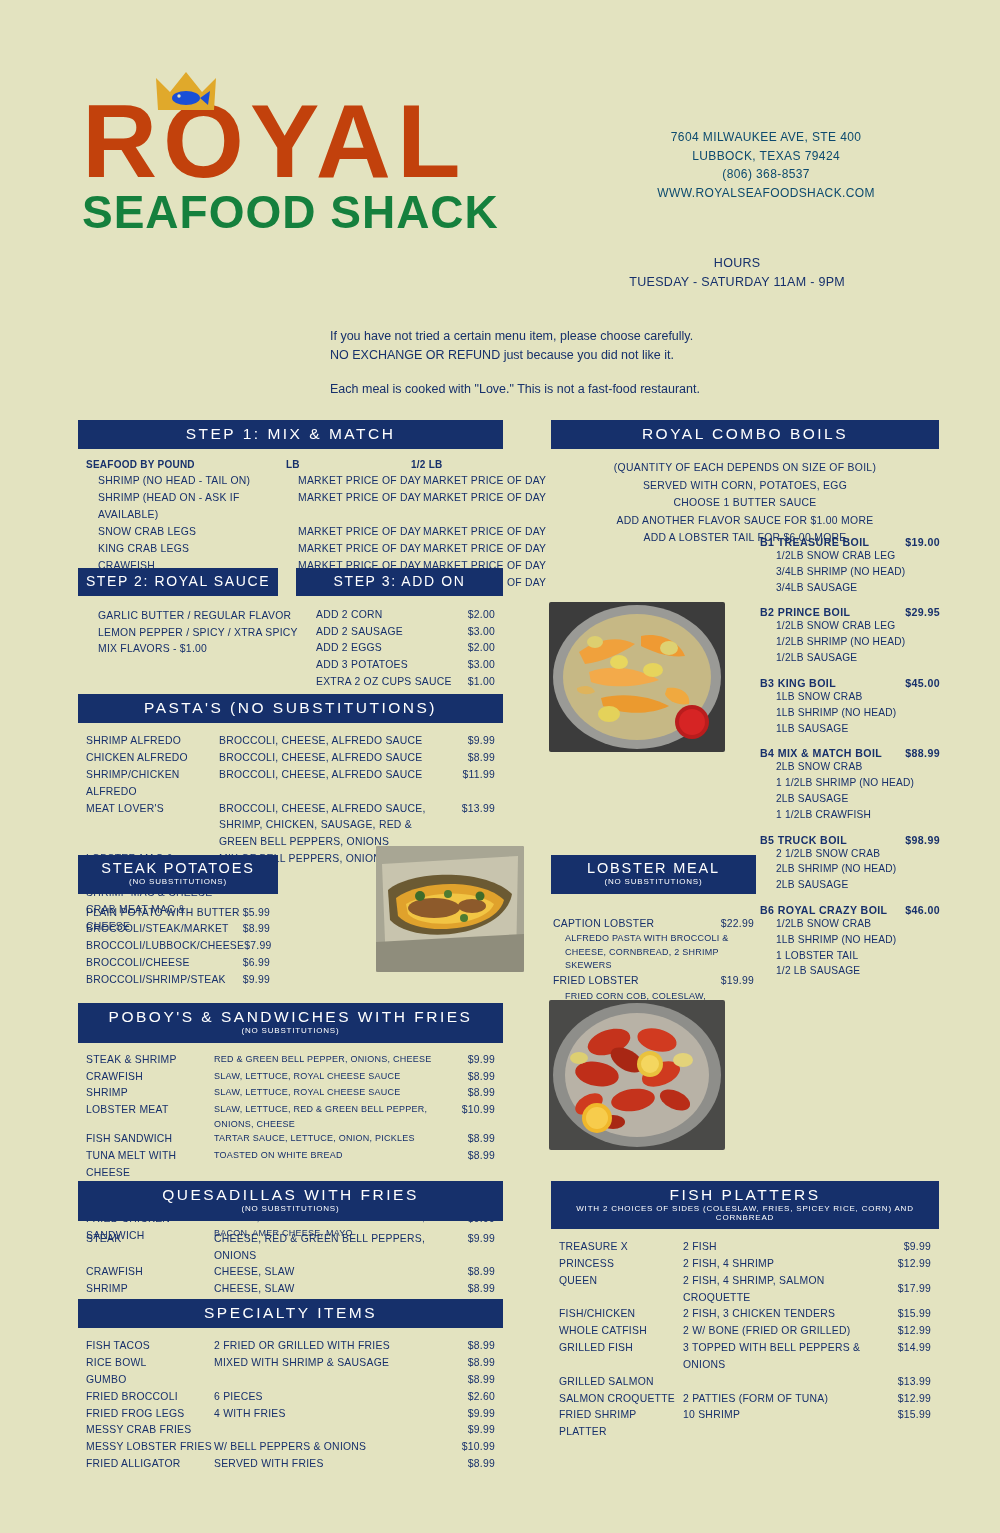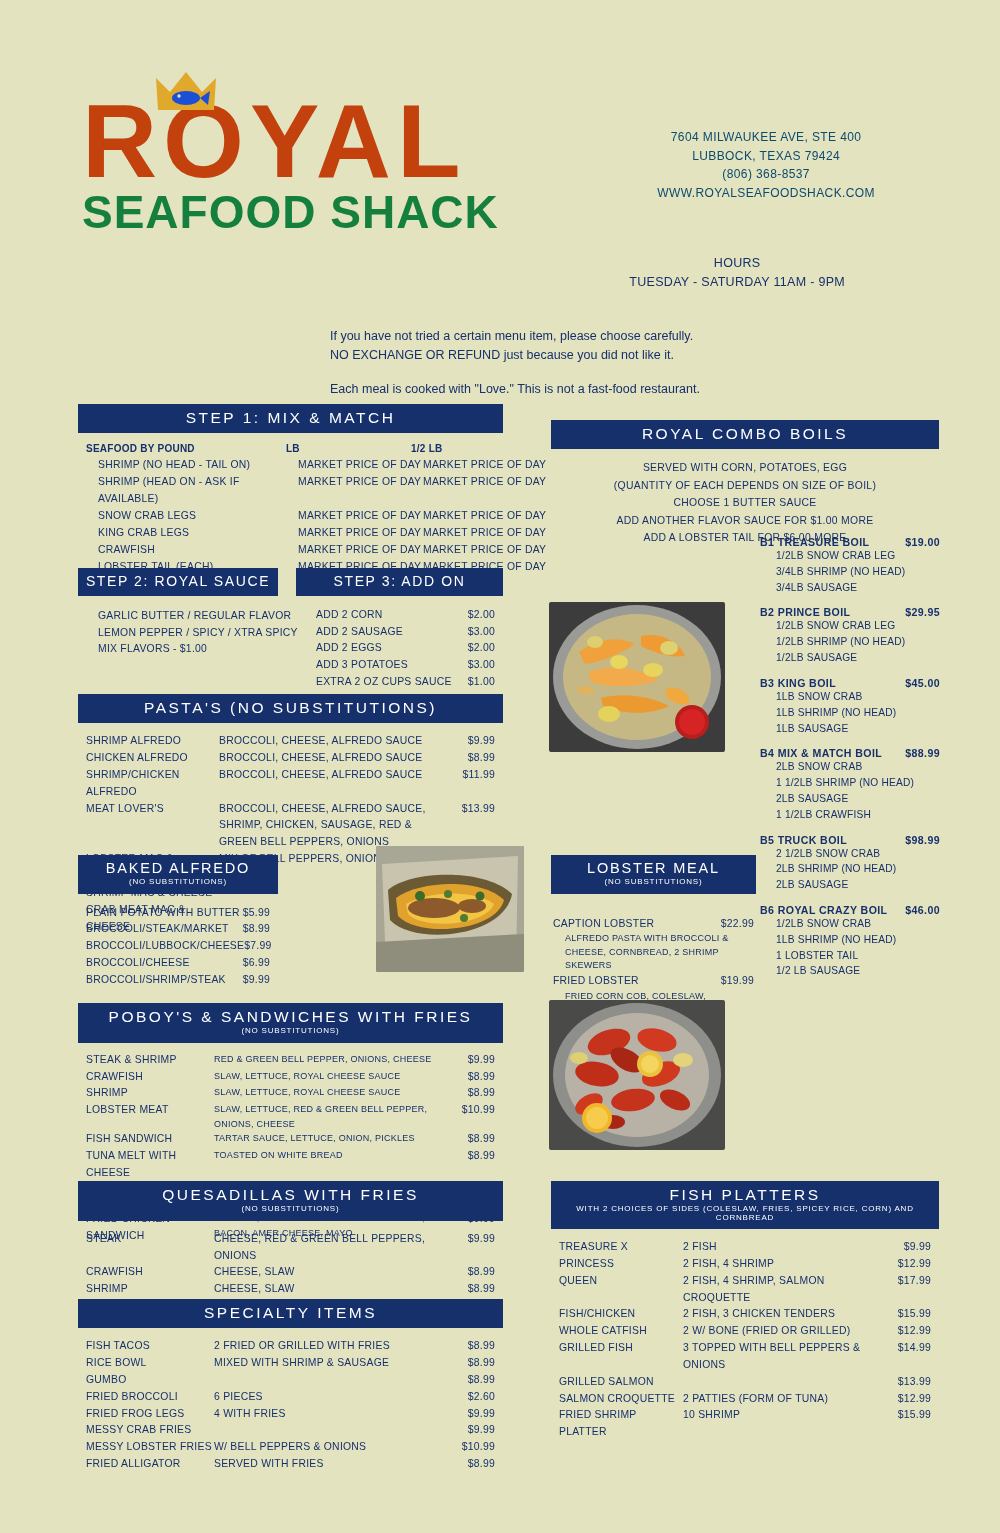--- a/index.html
+++ b/index.html
@@ -126,21 +126,21 @@
     <div>TUESDAY - SATURDAY 11AM - 9PM</div>
   </div>
 
   <div class="notes">
     <div>If you have not tried a certain menu item, please choose carefully.</div>
     <div>NO EXCHANGE OR REFUND just because you did not like it.</div>
     <div class="gap"></div>
     <div>Each meal is cooked with "Love." This is not a fast-food restaurant.</div>
   </div>
 
-  <div class="sect" style="left:78px; top:404px; width:425px;">
+  <div class="sect" style="left:78px; top:420px; width:425px;">
     <div class="bar">STEP 1: MIX &amp; MATCH</div>
     <div class="rows" style="margin-top:8px;">
       <div class="r bold" style="font-size:10px;">
         <span class="n" style="width:200px;">SEAFOOD BY POUND</span>
         <span class="n" style="width:125px;">LB</span>
         <span class="n">1/2 LB</span>
       </div>
       <div class="r">
           <span class="n ind" style="width:200px;">SHRIMP (NO HEAD - TAIL ON)</span>
           <span class="n" style="width:125px;">MARKET PRICE OF DAY</span>
@@ -251,21 +251,21 @@
       <div class="r">
           <span class="n" style="width:133px;">CRAB MEAT MAC &amp; CHEESE</span>
           <span class="d"></span>
           <span class="p" style="width:48px;">$9.99</span>
         </div>
     </div>
   </div>
 
   <div class="sect" style="left:78px; top:855px; width:200px;">
     <div class="bar" style="font-size:14.5px; letter-spacing:1.8px;">
-      <span>BAKED ALFREDO</span>
+      <span>STEAK POTATOES</span>
       <span class="sub">(NO SUBSTITUTIONS)</span>
     </div>
     <div class="rows" style="margin-top:11px;">
       <div class="r">
           <span class="d">PLAIN POTATO WITH BUTTER</span>
           <span class="p">$5.99</span>
         </div>
       <div class="r">
           <span class="d">BROCCOLI/STEAK/MARKET</span>
           <span class="p">$8.99</span>
@@ -426,22 +426,22 @@
           <span class="n" style="width:128px;">FRIED ALLIGATOR</span>
           <span class="d">SERVED WITH FRIES</span>
           <span class="p" style="width:48px;">$8.99</span>
         </div>
     </div>
   </div>
 
   <div class="sect" style="left:551px; top:420px; width:388px;">
     <div class="bar">ROYAL COMBO BOILS</div>
     <div class="combo-intro">
+      <div>(QUANTITY OF EACH DEPENDS ON SIZE OF BOIL)</div>
       <div>SERVED WITH CORN, POTATOES, EGG</div>
-      <div>(QUANTITY OF EACH DEPENDS ON SIZE OF BOIL)</div>
       <div>CHOOSE 1 BUTTER SAUCE</div>
       <div>ADD ANOTHER FLAVOR SAUCE FOR $1.00 MORE</div>
       <div>ADD A LOBSTER TAIL FOR $6.00 MORE</div>
     </div>
   </div>
 
   <div class="photo" style="left:549px; top:602px; width:176px; height:150px;">
     <svg viewBox="0 0 176 150" width="176" height="150">
       <rect width="176" height="150" fill="#3c3c3c"></rect>
       <ellipse cx="88" cy="75" rx="84" ry="72" fill="#9a9a96"></ellipse>
@@ -583,21 +583,21 @@
           <span class="p" style="width:48px;">$9.99</span>
         </div>
       <div class="r">
           <span class="n" style="width:124px;">PRINCESS</span>
           <span class="d">2 FISH, 4 SHRIMP</span>
           <span class="p" style="width:48px;">$12.99</span>
         </div>
       <div class="r">
           <span class="n" style="width:124px;">QUEEN</span>
           <span class="d">2 FISH, 4 SHRIMP, SALMON CROQUETTE</span>
-          <span class="p" style="width:48px;">$17.99</span>
+          <span class="p" style="width:48px;margin-top:8px;">$17.99</span>
         </div>
       <div class="r">
           <span class="n" style="width:124px;">FISH/CHICKEN</span>
           <span class="d">2 FISH, 3 CHICKEN TENDERS</span>
           <span class="p" style="width:48px;">$15.99</span>
         </div>
       <div class="r">
           <span class="n" style="width:124px;">WHOLE CATFISH</span>
           <span class="d">2 W/ BONE (FRIED OR GRILLED)</span>
           <span class="p" style="width:48px;">$12.99</span>

